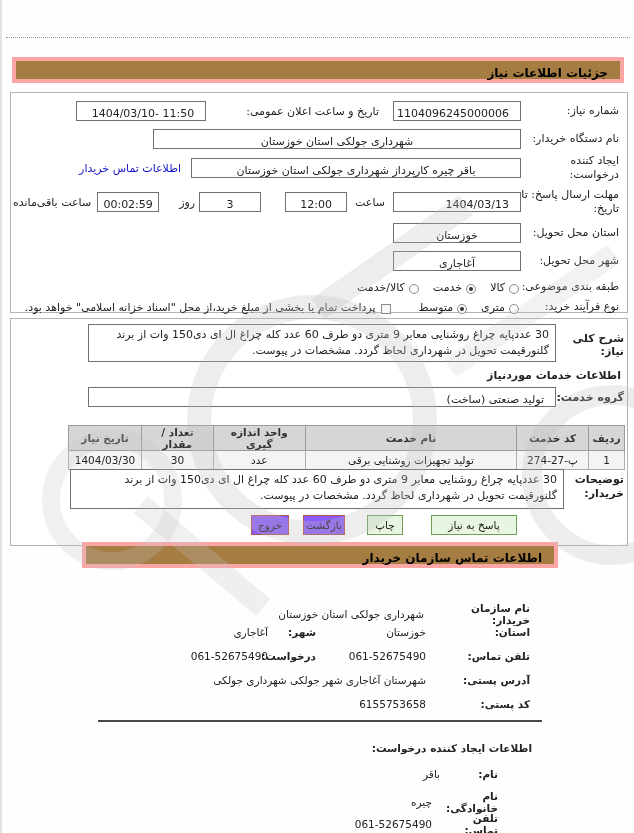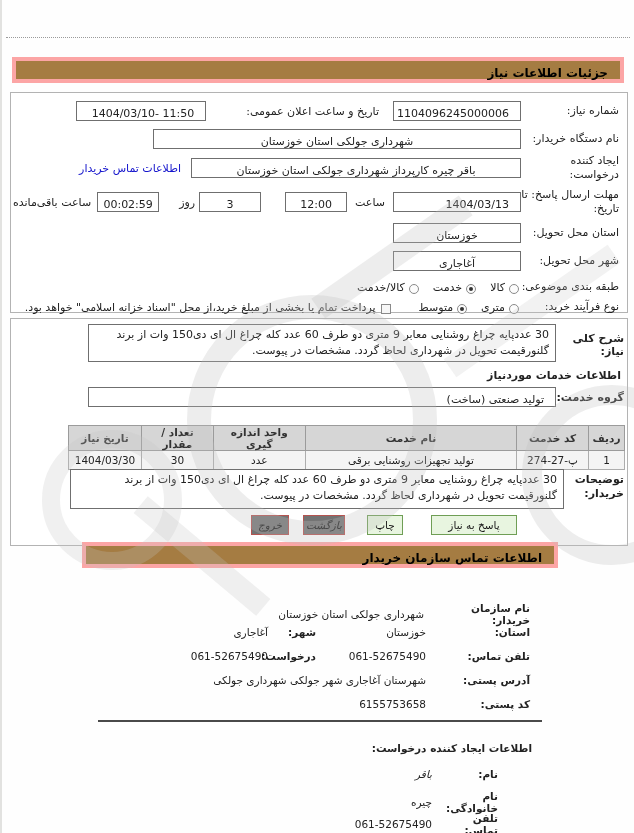--- a/index.html
+++ b/index.html
@@ -34,21 +34,21 @@
   .opt { display:flex; align-items:flex-end; }
 
   table.itms { position:absolute; border-collapse:collapse; font-size:10.5px; }
   table.itms th { background:#d6d6d6; border:1px solid #9b9b9b; font-weight:bold; color:#333;
                   height:17px; padding:0 3px; }
   table.itms td { background:#f4f4f4; border:1px solid #adadad; height:19px; text-align:center; padding:0 3px; }
 
   .btn { height:20px; border:1px solid; font-size:10.5px; display:flex; align-items:center;
          justify-content:center; flex:none; cursor:pointer; color:#1a1a1a; }
   .green { background:#e8f5e0; border-color:#6f9e55; }
-  .pink  { background:#737373; border-color:#b5534f;font-style:italic; }
+  .pink  { background:#8b5cf6; border-color:#b5534f; }
 
   .contact { position:absolute; left:80px; top:590px; width:476px; z-index:5; }
   .crow { position:absolute; right:0; left:0; display:flex; align-items:center; padding-right:28px; }
   .clbl { font-weight:bold; width:96px; flex:none; font-size:10.5px; }
   .cval { font-size:10.5px; }
   .divider { position:absolute; left:16px; right:16px; border-top:2px solid #4a4a4a; }
 </style>
 </head>
 <body>
 
@@ -261,21 +261,21 @@
     </div>
 
     <div class="divider" style="top:130px;"></div>
 
     <div class="crow" style="top:152px;padding-right:26px;">
       <span class="clbl" style="width:auto;">اطلاعات ایجاد کننده درخواست:</span>
     </div>
 
     <div class="crow" style="top:178px;padding-right:60px;">
       <span class="clbl" style="width:58px;">نام:</span>
-      <span class="cval" style="margin-right:8px;font-style:italic;">باقر</span>
+      <span class="cval" style="">باقر</span>
     </div>
 
     <div class="crow" style="top:200px;padding-right:60px;">
       <span class="clbl" style="width:58px;">نام خانوادگی:</span>
       <span class="cval" style="margin-right:8px;">چیره</span>
     </div>
 
     <div class="crow" style="top:222px;padding-right:60px;">
       <span class="clbl" style="width:58px;">تلفن تماس:</span>
       <span class="cval" dir="ltr" style="margin-right:8px;">061-52675490</span>

